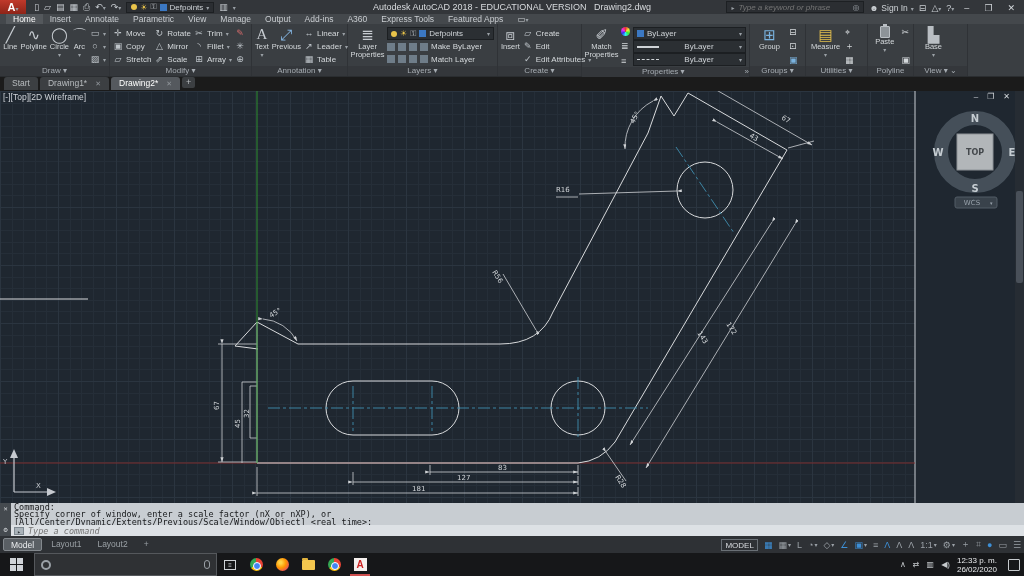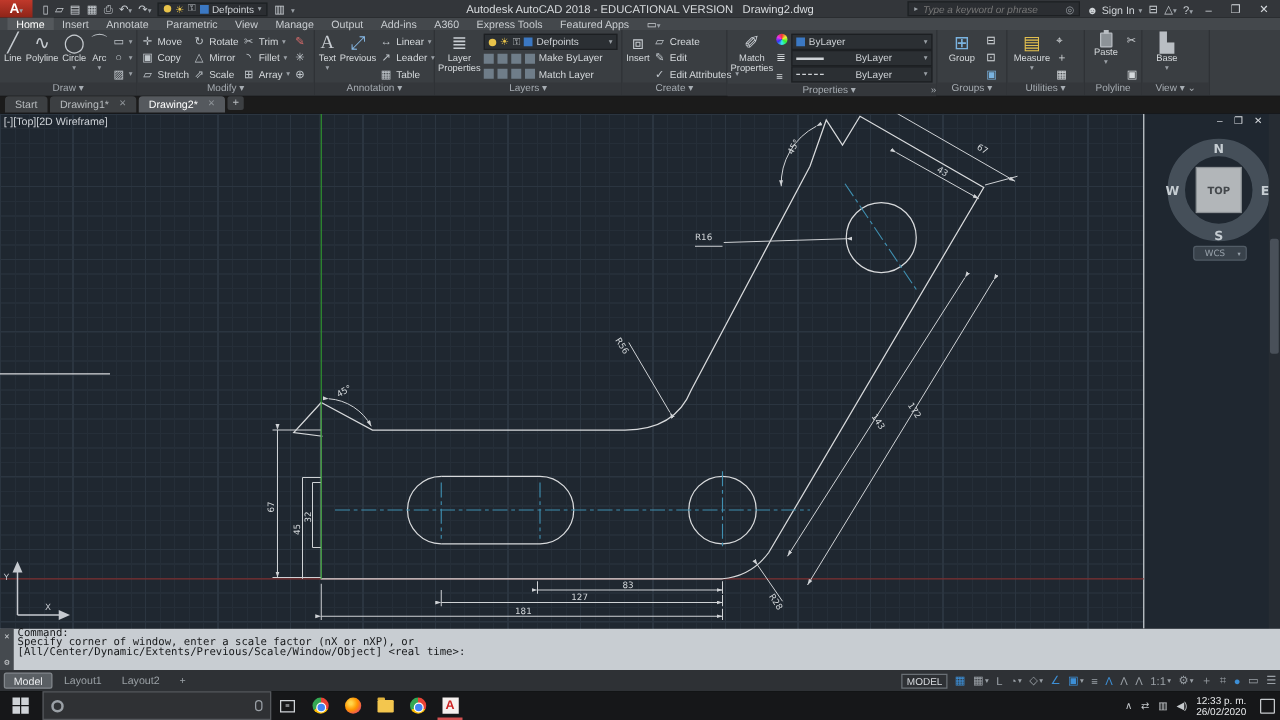--- a/index.html
+++ b/index.html
@@ -594,20 +594,24 @@
     <span class="grip">∷</span>
     <div class="cmdstrip">
       <span>✕</span>
       <span>⚙</span>
     </div>
     <div class="cmdhist">
       <div>Command:</div>
       <div>Specify corner of window, enter a scale factor (nX or nXP), or</div>
       <div>[All/Center/Dynamic/Extents/Previous/Scale/Window/Object] &lt;real time&gt;:</div>
     </div>
+    <div class="cmdin">
+      <span class="kico">▸</span>
+      <input placeholder="Type a command" style="">
+    </div>
   </div>
 
   <div class="sbar">
     <div class="mtabs">
       <span class="mtab active">Model</span>
       <span class="mtab">Layout1</span>
       <span class="mtab">Layout2</span>
       <span class="mtab">+</span>
     </div>
     <div class="sicons">

